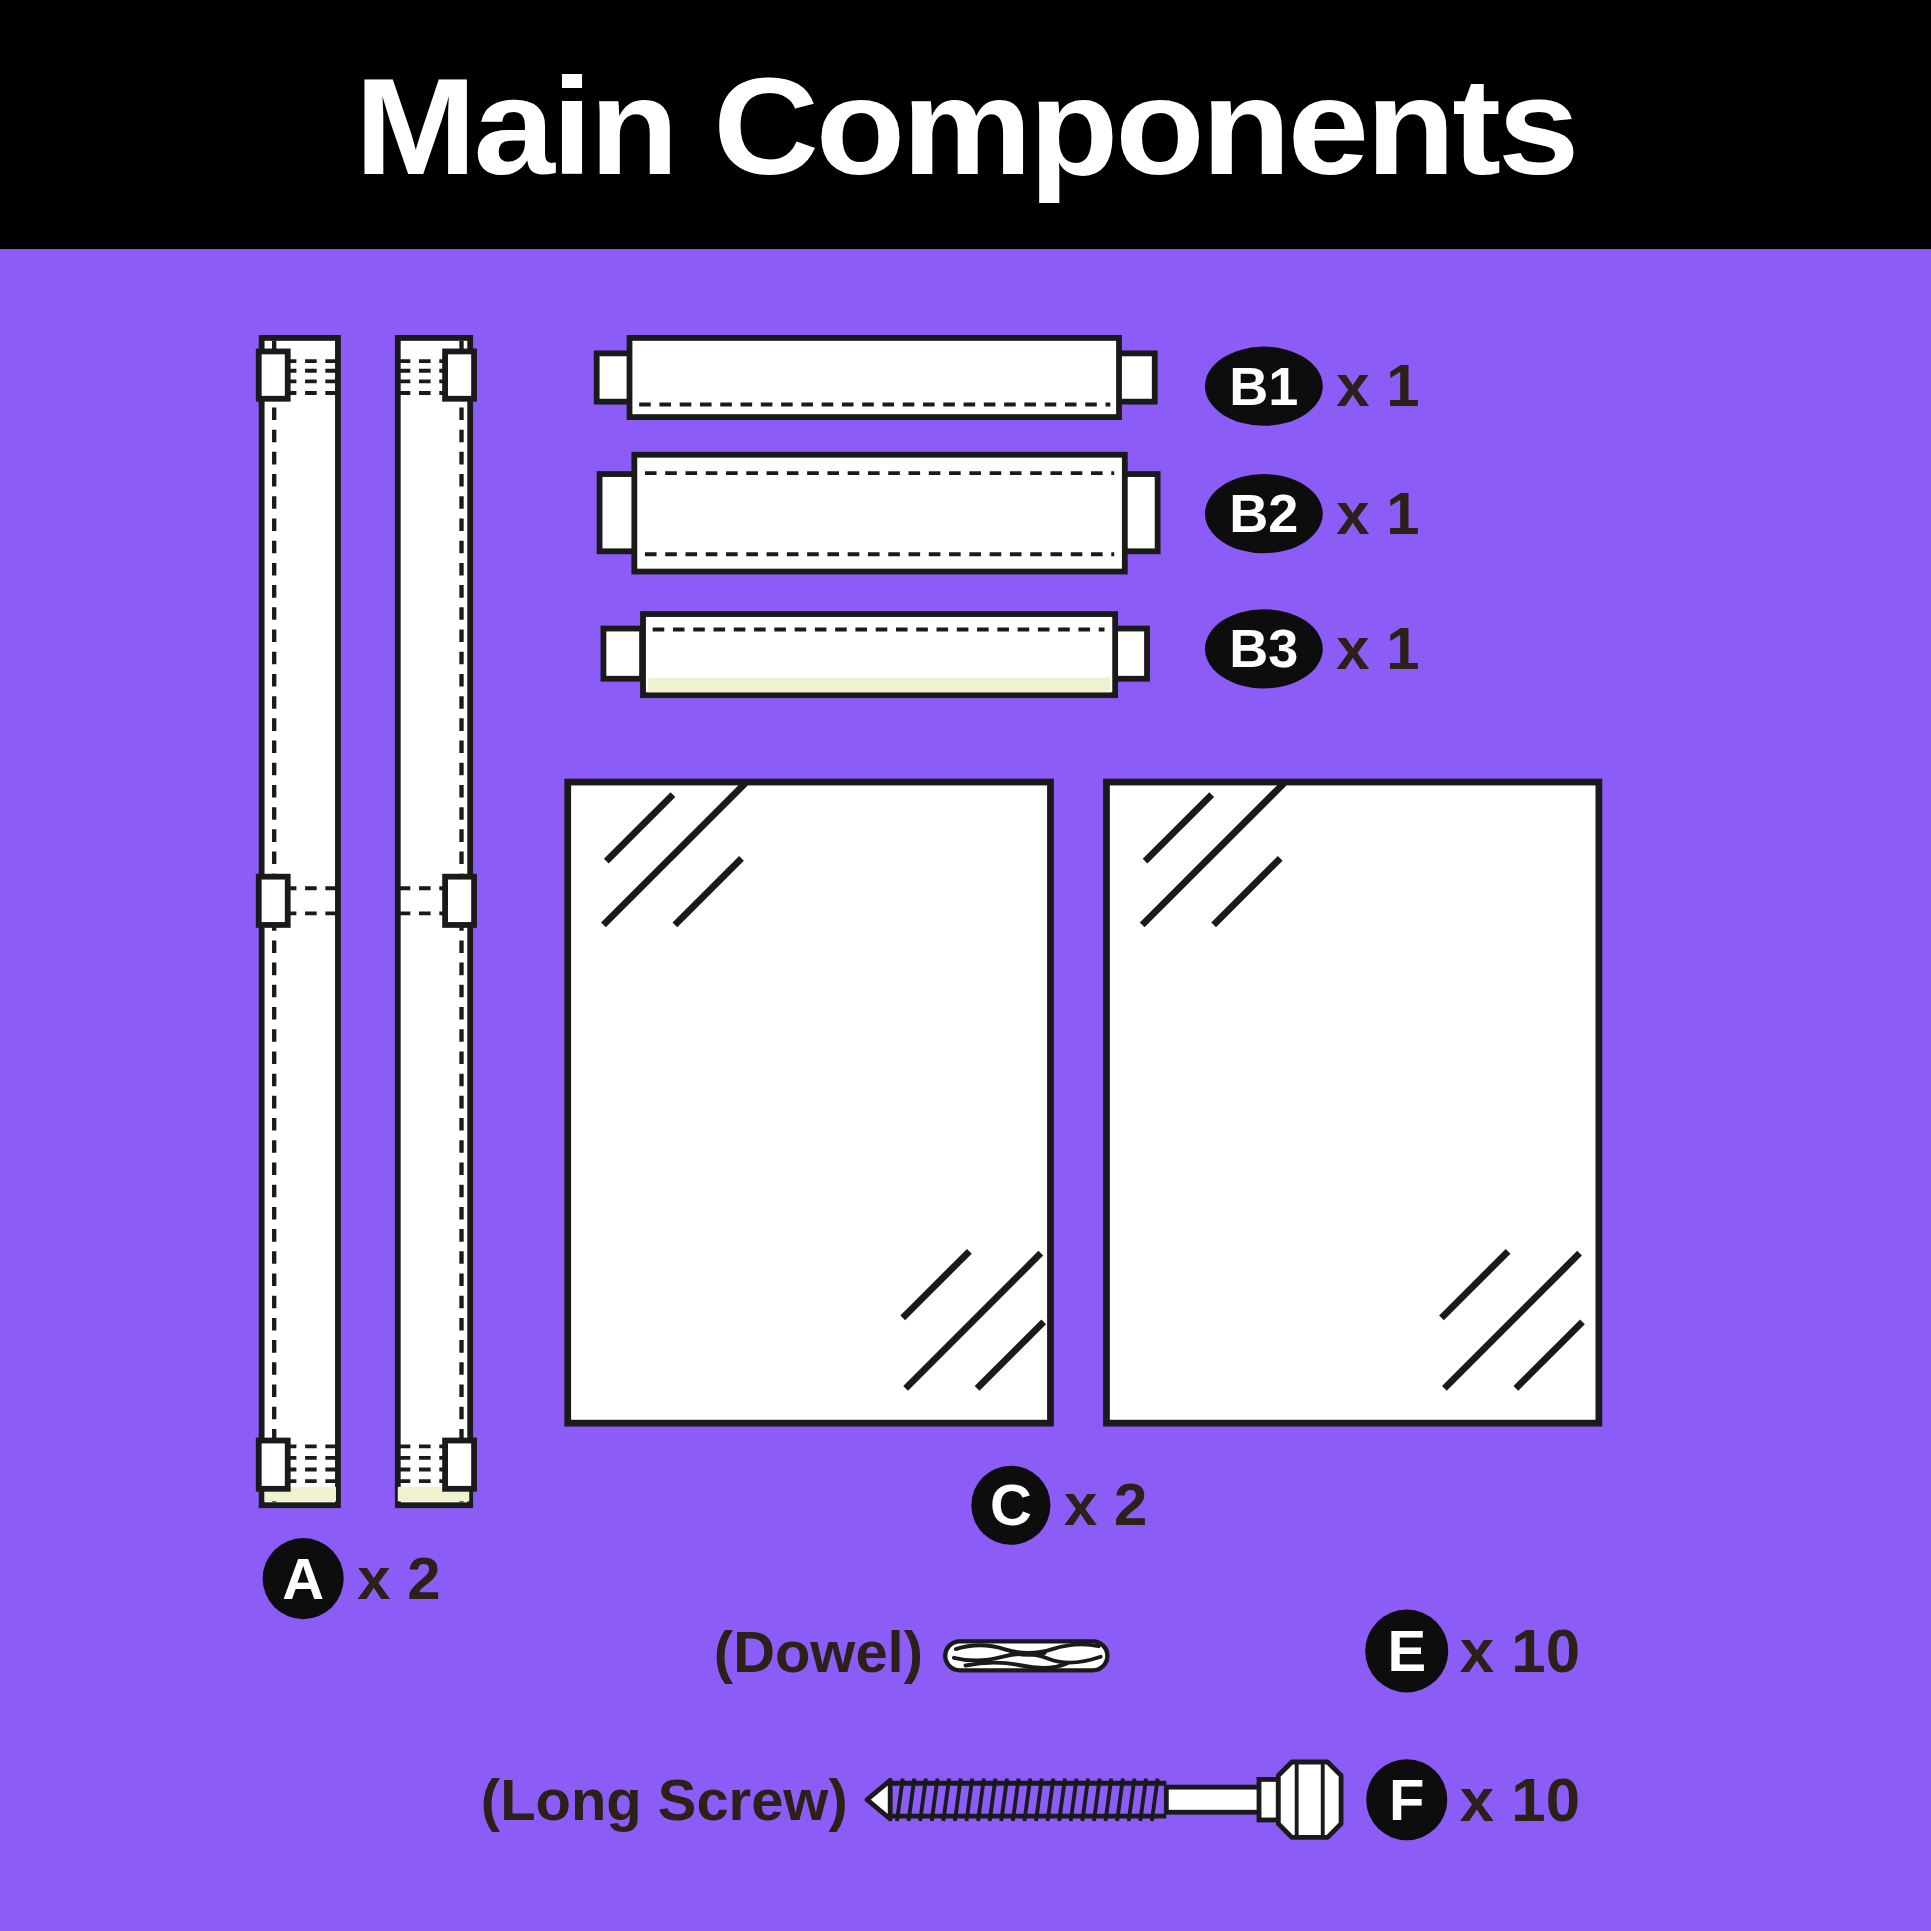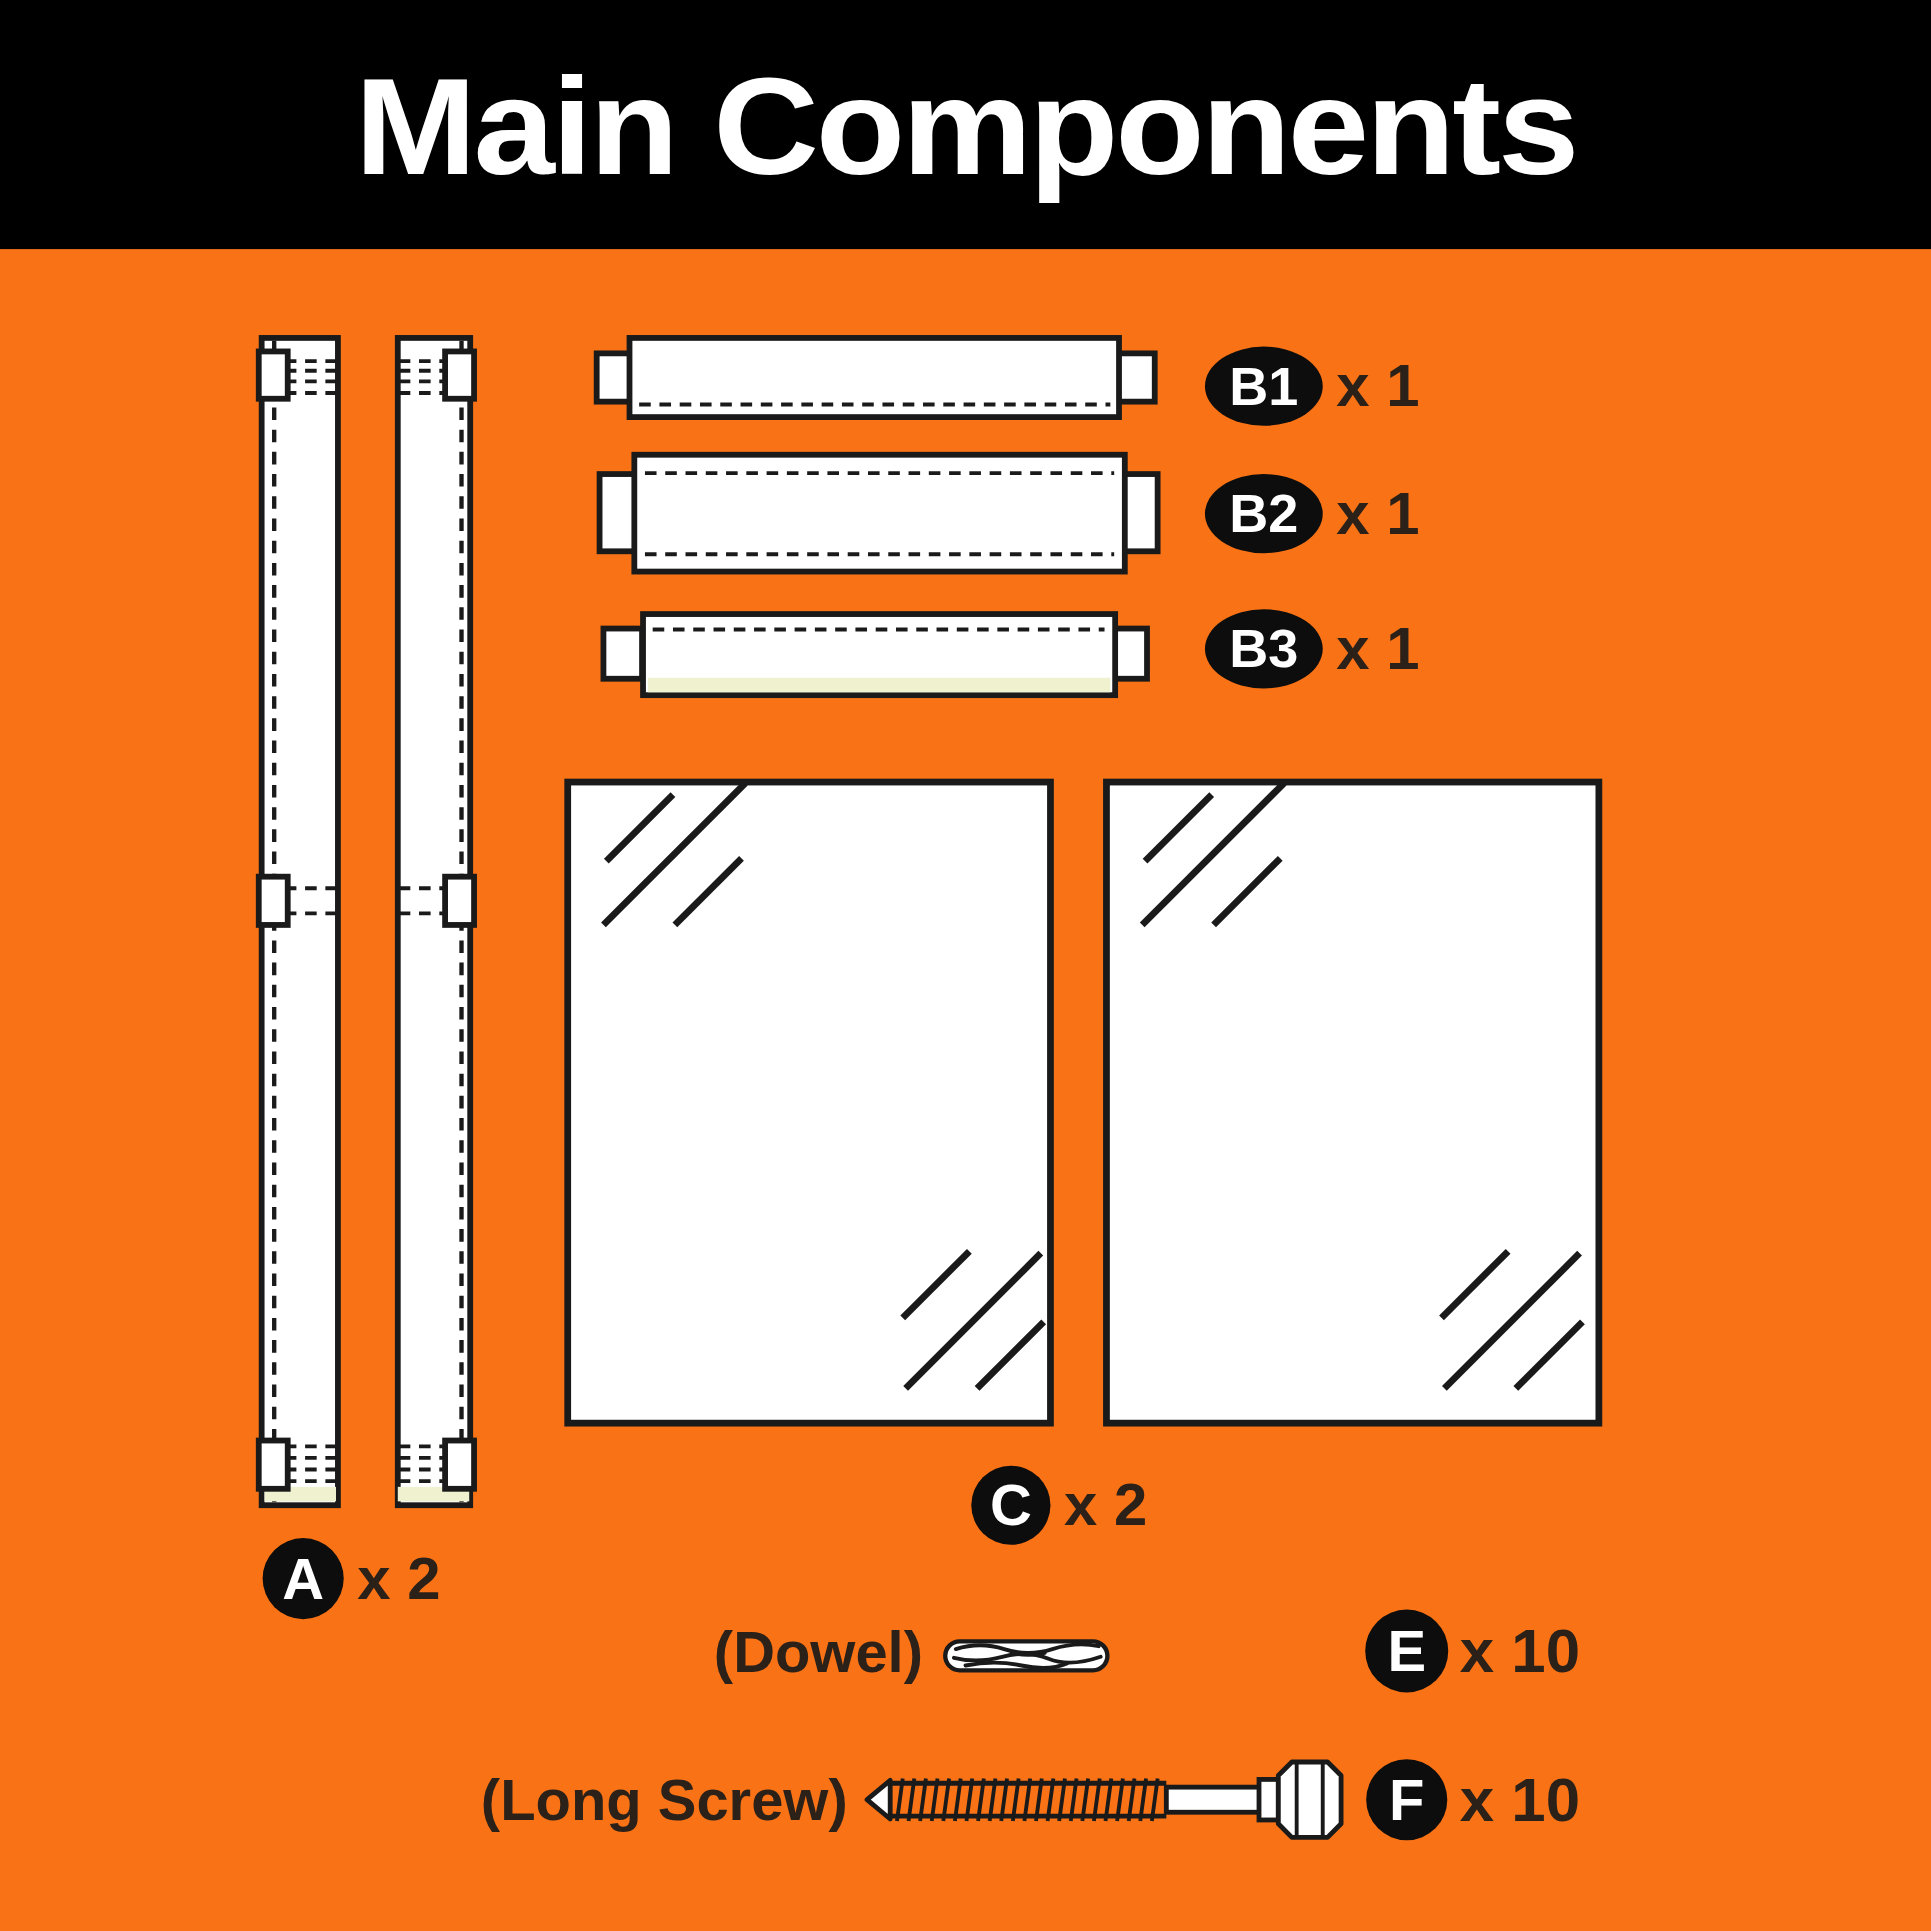--- a/index.html
+++ b/index.html
@@ -1,16 +1,16 @@
 <!DOCTYPE html>
 <html><head>
 <meta charset="utf-8">
 <style>
   html,body{margin:0;padding:0;background:#ffffff;}
-  .canvas{position:relative;width:1931px;height:1931px;background:#f97316;overflow:hidden;}
+  .canvas{position:relative;width:1931px;height:1931px;background:#8b5cf6;overflow:hidden;}
   svg{position:absolute;left:0;top:0;}
   text{font-family:"Liberation Sans", sans-serif;font-weight:bold;}
   .title-text{fill:#ffffff;text-anchor:middle;letter-spacing:-3px;font-size:142px;}
   .panel{fill:#ffffff;stroke:#1a1a1a;stroke-width:6;}
   .panel7{fill:#ffffff;stroke:#1a1a1a;stroke-width:7;}
   .tab{fill:#ffffff;stroke:#1a1a1a;stroke-width:6;}
   .dashline{stroke:#1a1a1a;stroke-width:4;fill:none;stroke-dasharray:12 9;}
   .vdash{stroke:#1a1a1a;stroke-width:4.5;fill:none;stroke-dasharray:13 10;}
   .hatch{stroke:#1a1a1a;stroke-width:7;fill:none;}
   .strip{fill:#eff1cf;}

